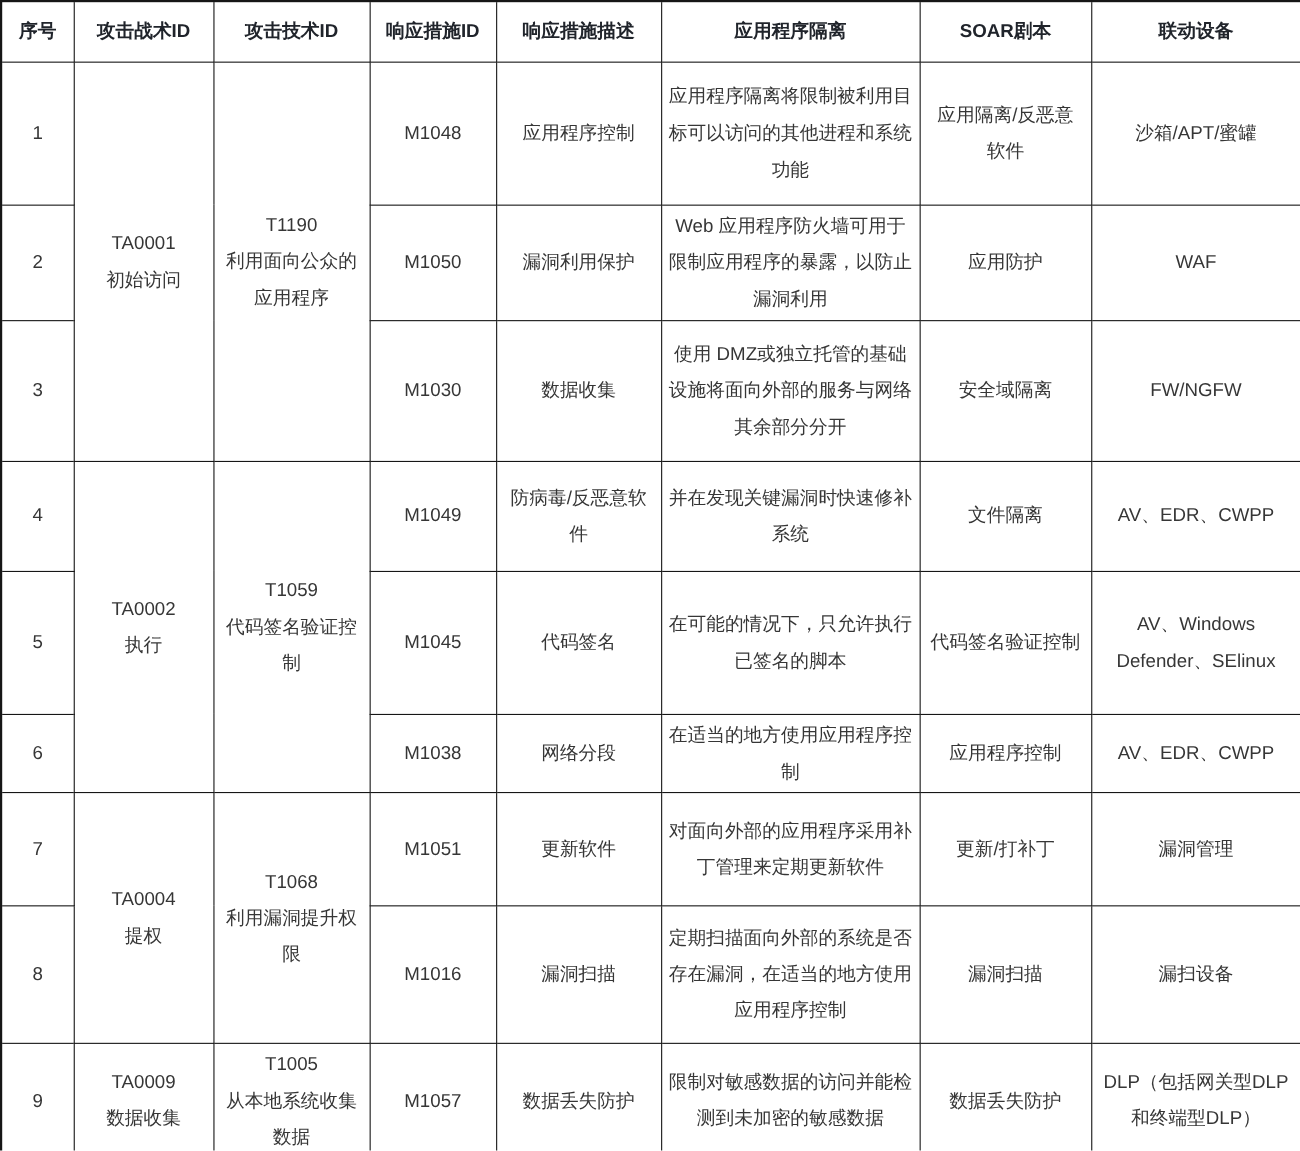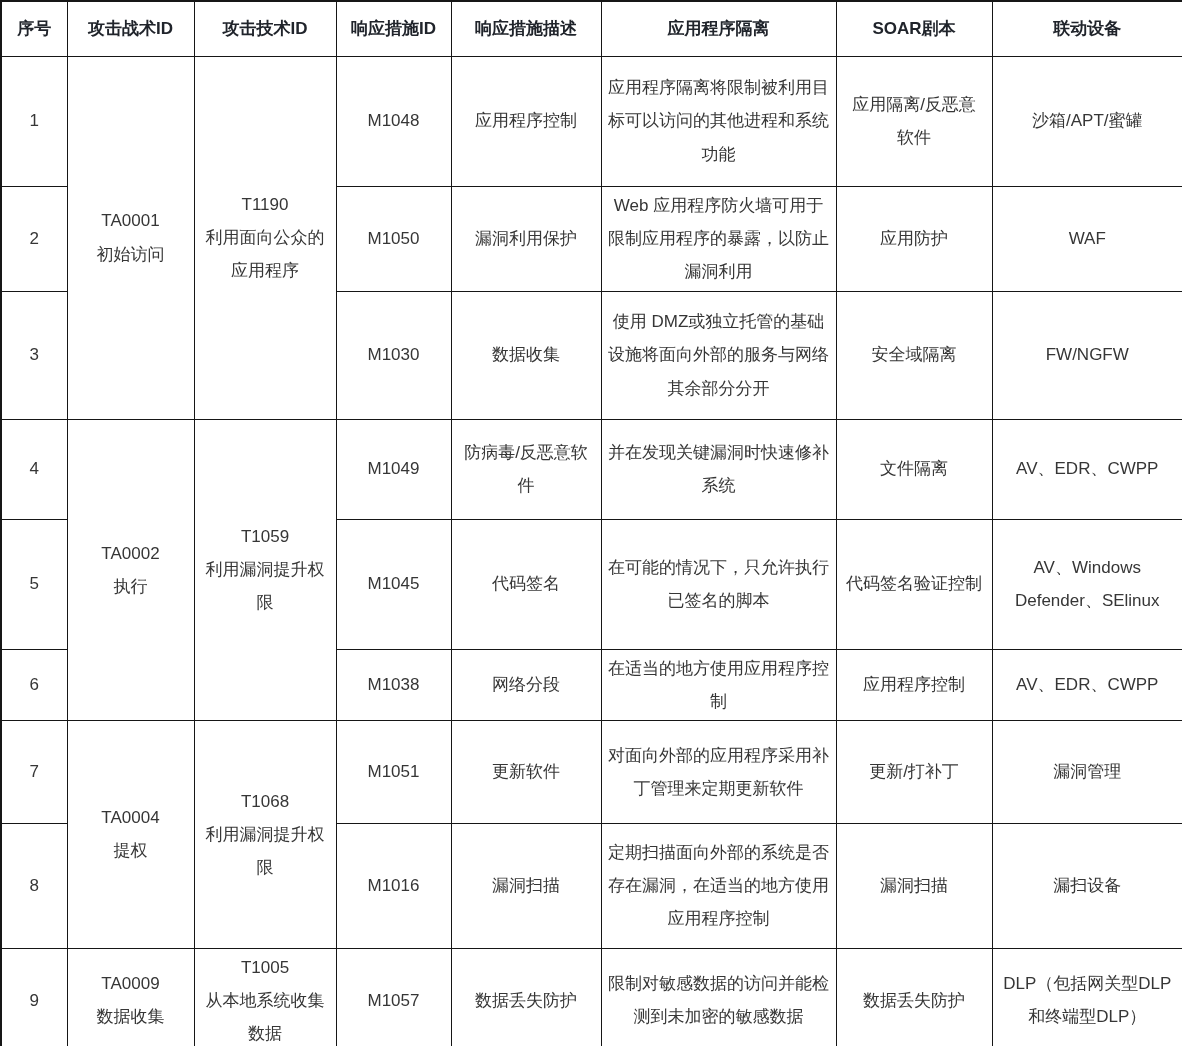--- a/index.html
+++ b/index.html
@@ -93,21 +93,21 @@
         <td>数据收集</td>
         <td class="desc">使用 DMZ或独立托管的基础设施将面向外部的服务与网络其余部分分开</td>
         <td>安全域隔离</td>
         <td>FW/NGFW</td>
       </tr>
       <tr style="height:100px">
         <td>4</td>
         <td rowspan="3">TA0002
 执行</td>
         <td rowspan="3">T1059
-利用漏洞提升权限</td>
+代码签名验证控制</td>
         <td>M1049</td>
         <td>防病毒/反恶意软件</td>
         <td class="desc">并在发现关键漏洞时快速修补系统</td>
         <td>文件隔离</td>
         <td>AV、EDR、CWPP</td>
       </tr>
       <tr style="height:130px">
         <td>5</td>
         <td>M1045</td>
         <td>代码签名</td>

